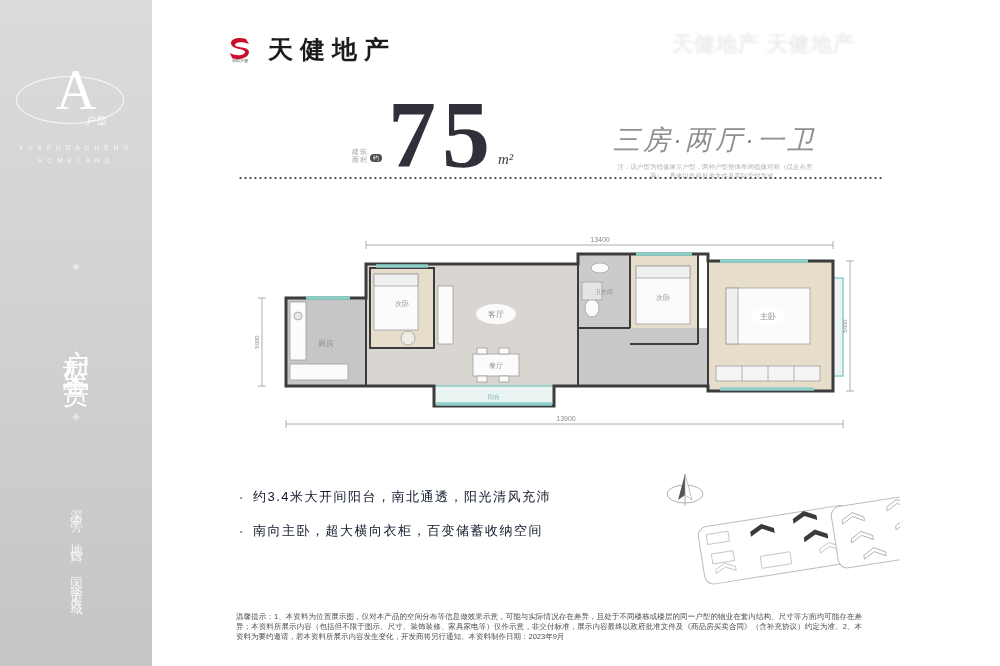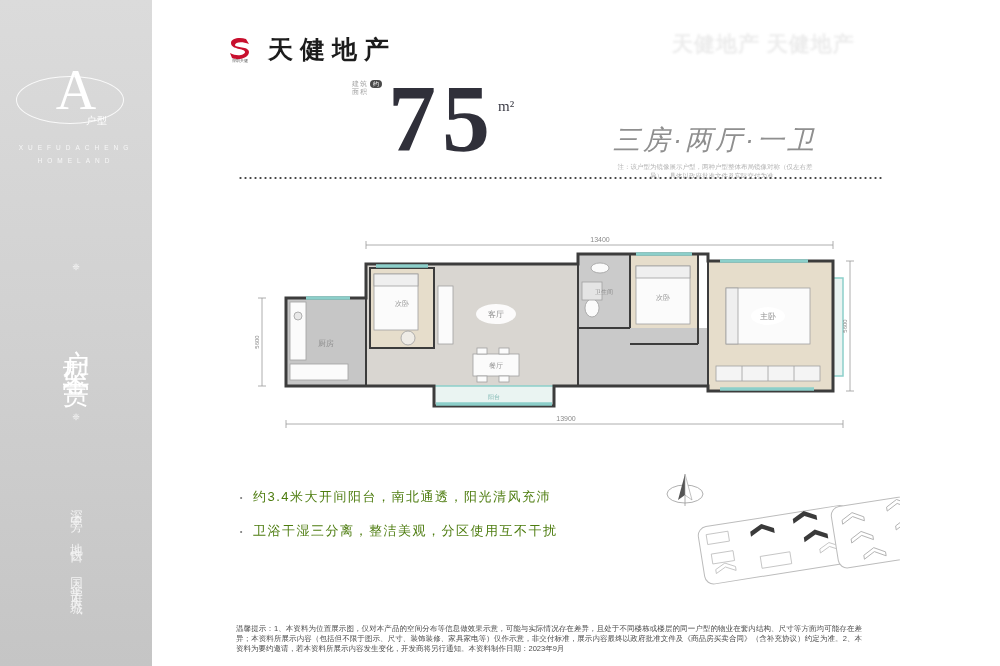--- a/index.html
+++ b/index.html
@@ -34,50 +34,50 @@
   .brand-mark{position:relative;width:28px;height:28px;margin-right:14px;}
   .brand-mark svg{display:block;}
   .brand-mark-sub{position:absolute;left:0;top:23px;width:28px;text-align:center;
                   font-size:4px;color:#555;letter-spacing:0px;white-space:nowrap;}
   .brand-name{font-size:25px;font-weight:bold;color:#1c1c1c;letter-spacing:7px;}
   .watermark{position:absolute;left:672px;top:30px;width:220px;font-size:21px;font-weight:bold;
              color:rgba(120,120,120,.14);letter-spacing:1px;filter:blur(1px);white-space:nowrap;overflow:hidden;}
 
   
   .headline{position:absolute;left:352px;top:92px;width:540px;height:84px;}
-  .area-group{position:absolute;left:0;bottom:18px;display:flex;align-items:flex-start;}
+  .area-group{position:absolute;left:0;bottom:2px;display:flex;align-items:flex-end;}
   .area-label{display:flex;flex-direction:column;align-items:center;margin:0 2px 10px 0;}
   .area-label .tl{font-size:7px;color:#9f9f9f;line-height:8px;letter-spacing:1px;}
   .area-tag{margin:0 6px 12px 0;background:#4a4a4a;color:#fff;font-size:6px;line-height:8px;
             padding:0 3px;border-radius:4px;}
   .area-value{font-family:"Liberation Serif",serif;font-weight:bold;font-size:96px;line-height:78px;
               color:#30303a;letter-spacing:6px;}
-  .area-unit{font-family:"Liberation Serif",serif;font-size:15px;color:#3c3c46;margin:18px 0 6px 2px;}
+  .area-unit{font-family:"Liberation Serif",serif;font-size:15px;color:#3c3c46;margin:18px 0 6px 2px;font-style:italic;}
   .layout-block{position:absolute;left:258px;top:30px;width:210px;text-align:center;}
   .layout-type{font-size:27px;color:#8f8f8f;letter-spacing:3px;white-space:nowrap;font-style:italic;}
   .layout-note{margin-top:5px;font-size:6.5px;line-height:8.5px;color:#b4b4b4;}
   .dotted-rule{position:absolute;left:238px;top:176px;width:644px;height:4px;
                background-image:radial-gradient(circle,#474747 1px,transparent 1.2px);
                background-size:5px 4px;background-repeat:repeat-x;}
 
   
   .floorplan{position:absolute;left:248px;top:236px;width:610px;height:198px;}
 
   
   .features{position:absolute;left:238px;top:488px;width:440px;margin:0;padding:0;list-style:none;}
   .features li{position:relative;padding-left:15px;margin-bottom:16px;font-size:13px;
-               letter-spacing:1.5px;color:#4d7c0f;}
+               letter-spacing:1.5px;color:#0f172a;}
   .features li::before{content:"·";position:absolute;left:0;top:-2px;font-size:19px;color:#8a8a8a;}
 
   
   .keyplan{position:absolute;left:645px;top:462px;width:255px;height:130px;}
 
   
   .disclaimer{position:absolute;left:236px;top:612px;width:626px;font-size:7.5px;line-height:10px;
-              color:#4c4c4c;text-align:justify;margin-top:12px;}
+              color:#4c4c4c;text-align:justify;}
 </style>
 </head>
 <body>
 
 <div id="page">
 
   <div class="sidebar">
     <div class="badge">
       <div class="badge-ellipse"></div>
       <div class="badge-letter">A</div>
@@ -218,21 +218,21 @@
         <text x="352" y="6">13400</text>
         <text x="318" y="185">13900</text>
         <text x="11" y="106" font-size="6" transform="rotate(-90 11 106)">5600</text>
         <text x="599" y="90" font-size="6" transform="rotate(-90 599 90)">5600</text>
       </g>
     </svg>
   </div>
 
   <ul class="features">
     <li>约3.4米大开间阳台，南北通透，阳光清风充沛</li>
-    <li>卫浴干湿三分离，整洁美观，分区使用互不干扰</li>
+    <li>南向主卧，超大横向衣柜，百变储蓄收纳空间</li>
   </ul>
 
   <div class="keyplan">
     <svg width="255" height="130" viewBox="0 0 255 130">
       <g>
         <ellipse cx="40" cy="32" rx="18" ry="9" fill="none" stroke="#b0b0b0" stroke-width="1"></ellipse>
         <polygon points="40,12 33,38 40,33" fill="#555"></polygon>
         <polygon points="40,12 47,38 40,33" fill="#ffffff" stroke="#999" stroke-width="0.6"></polygon>
         <line x1="40" y1="33" x2="40" y2="44" stroke="#999" stroke-width="0.8"></line>
       </g>

